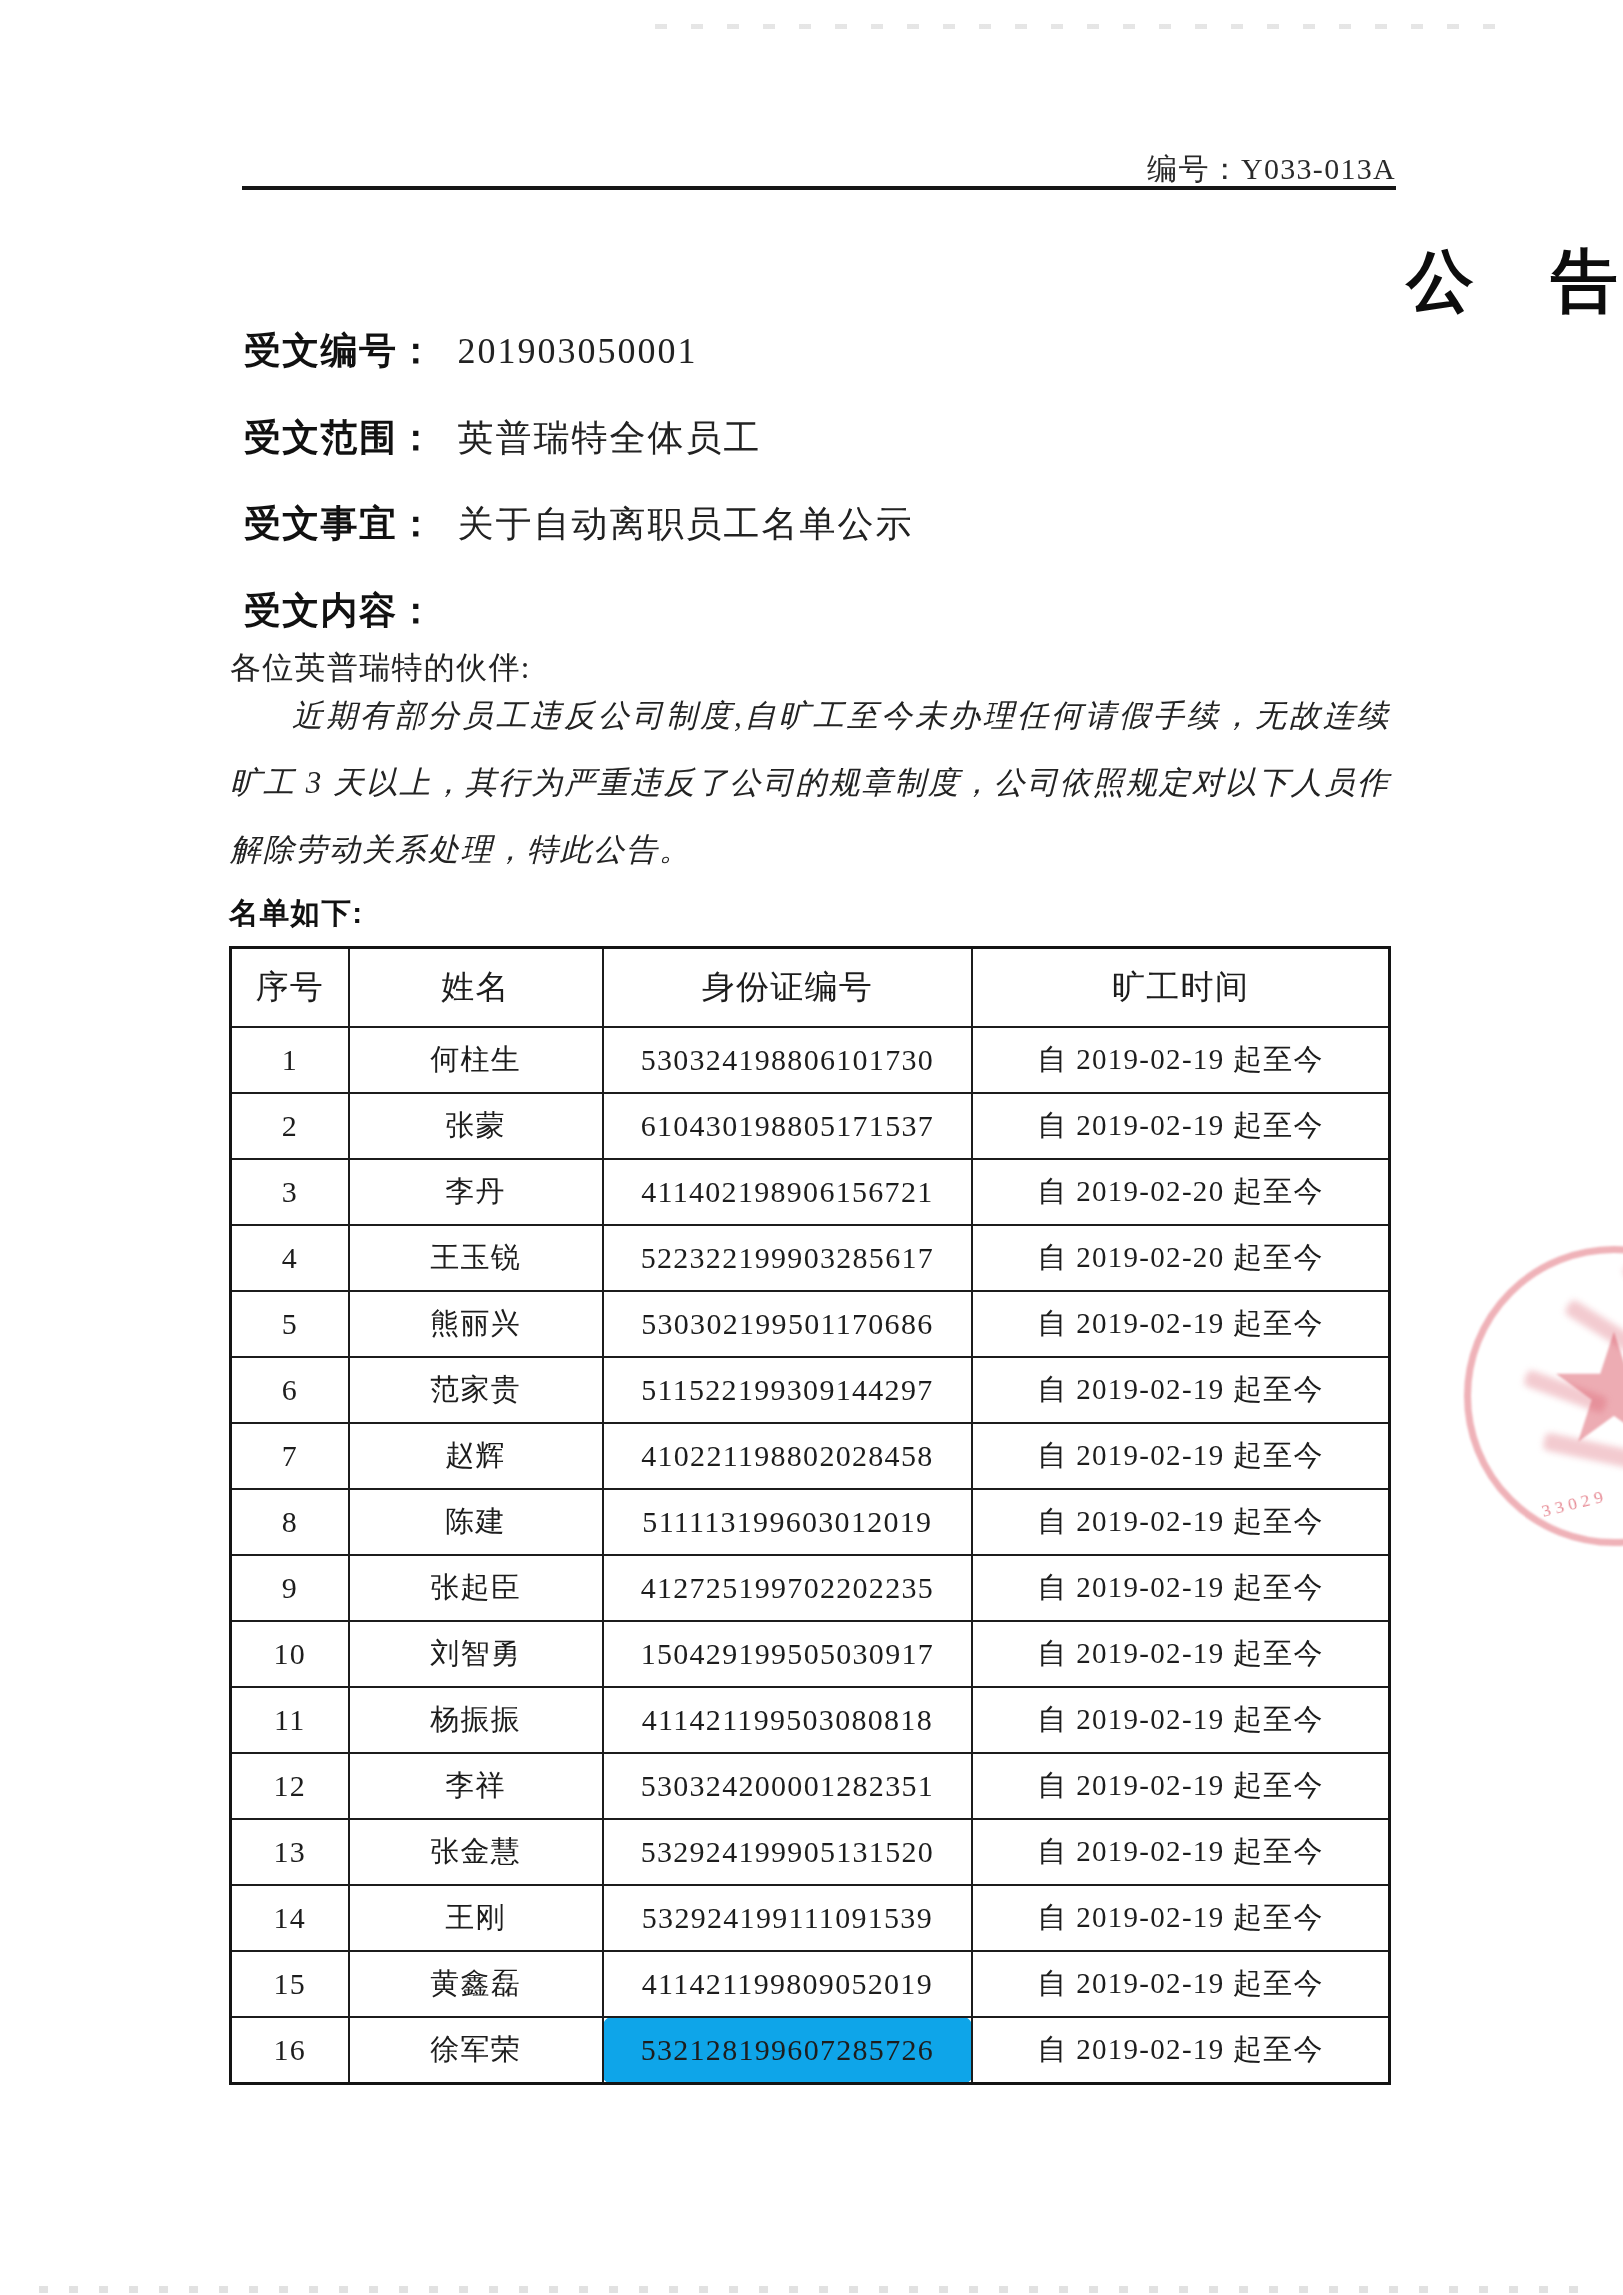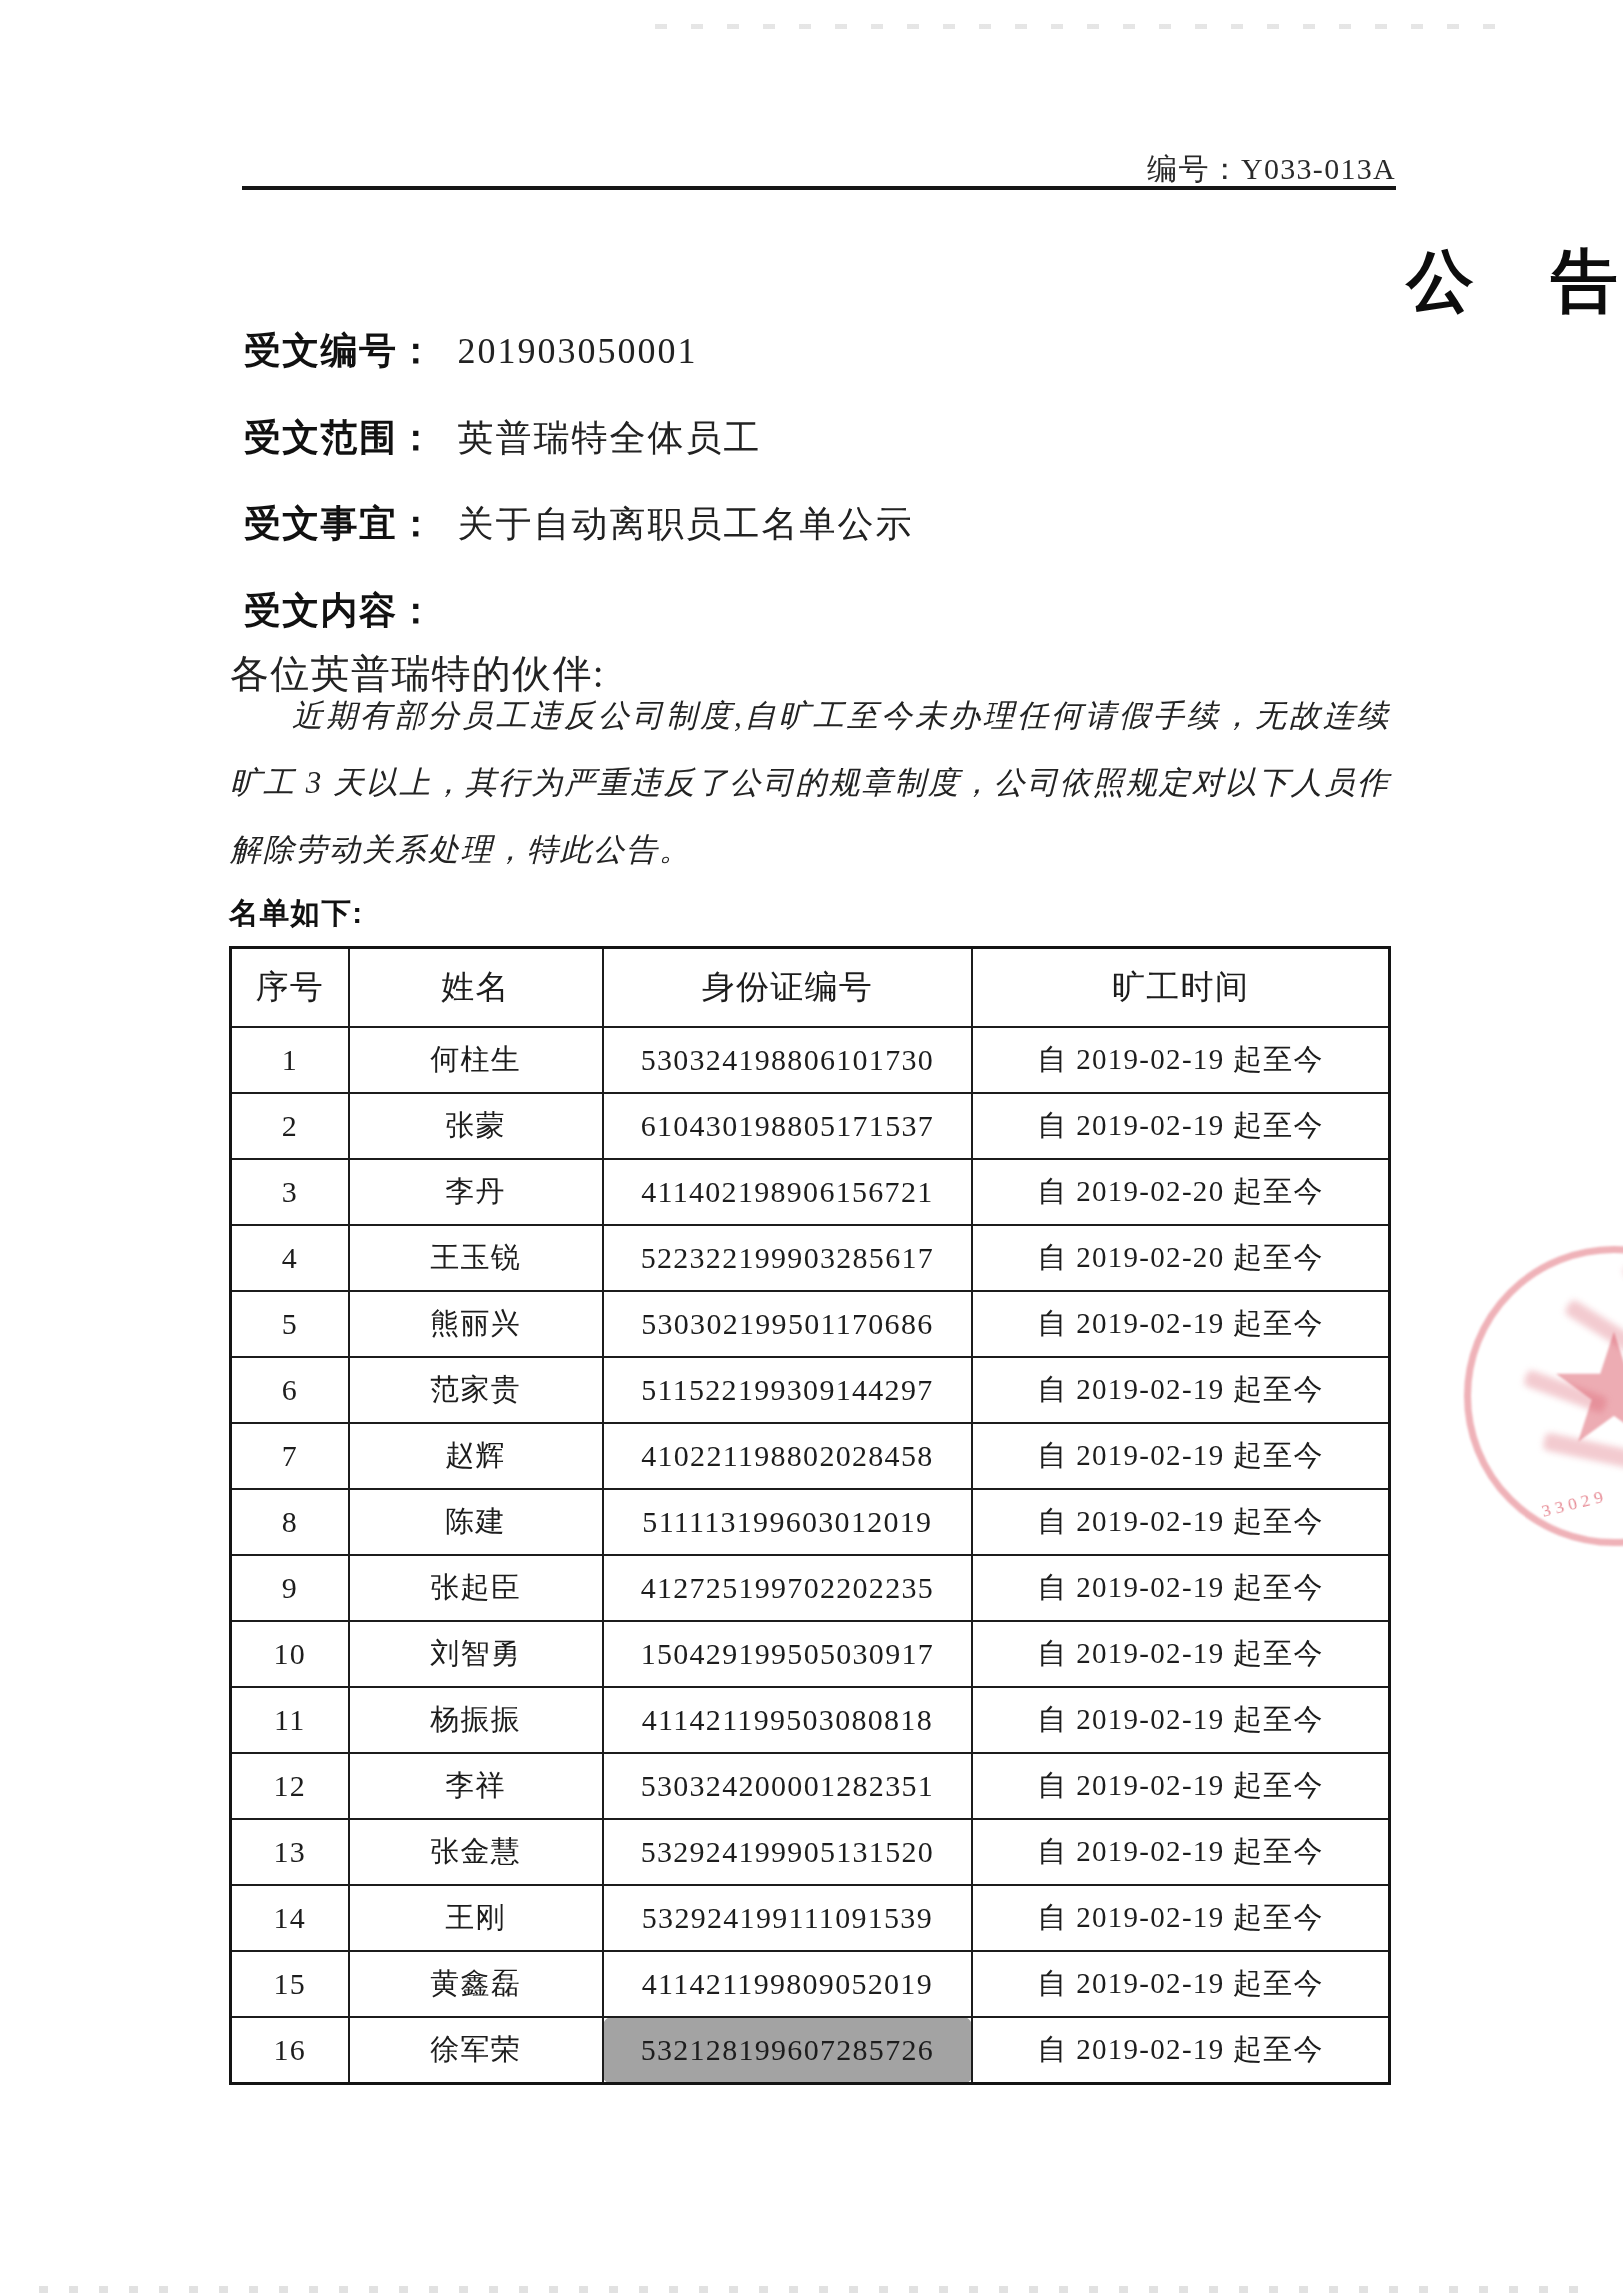--- a/index.html
+++ b/index.html
@@ -32,21 +32,21 @@
     font-family:"Liberation Sans","DejaVu Sans",sans-serif;
     font-weight:700; font-size:37px; color:#111; letter-spacing:1.3px;
   }
   .field-row .fvalue{
     font-size:36px; color:#222; margin-left:22px; letter-spacing:2px;
   }
   .f0{top:326px}.f1{top:413px}.f2{top:499px}.f3{top:586px}
   
   .salutation{
     position:absolute; left:230px; top:647px;
-    font-size:39px; color:#232323; letter-spacing:1.3px;
+    font-size:31px; color:#232323; letter-spacing:1.3px;
   }
   .paragraph{
     position:absolute; left:230px; top:682px; width:1160px;
     font-size:31px; line-height:67px; color:#232323;
     text-align:justify; text-indent:2em; letter-spacing:2px;font-style:italic;
   }
   .list-label{
     position:absolute; left:229px; top:894px;
     font-family:"Liberation Sans","DejaVu Sans",sans-serif;
     font-weight:700; font-size:29.5px; color:#111; letter-spacing:1.3px;
@@ -240,21 +240,21 @@
         </tr>
         <tr>
           <td class="num">15</td>
           <td>黄鑫磊</td>
           <td class="idcell">411421199809052019</td>
           <td>自 2019-02-19 起至今</td>
         </tr>
         <tr>
           <td class="num">16</td>
           <td>徐军荣</td>
-          <td class="idcell" style="background: #a3a3a3;">532128199607285726</td>
+          <td class="idcell" style="background: #0ea5e9;">532128199607285726</td>
           <td>自 2019-02-19 起至今</td>
         </tr>
       </tbody>
   </table>
 
   <div class="stamp">
     <div class="stamp-ring"></div>
     <div class="stamp-star">★</div>
     <div class="smudge sm1"></div>
     <div class="smudge sm2"></div>

